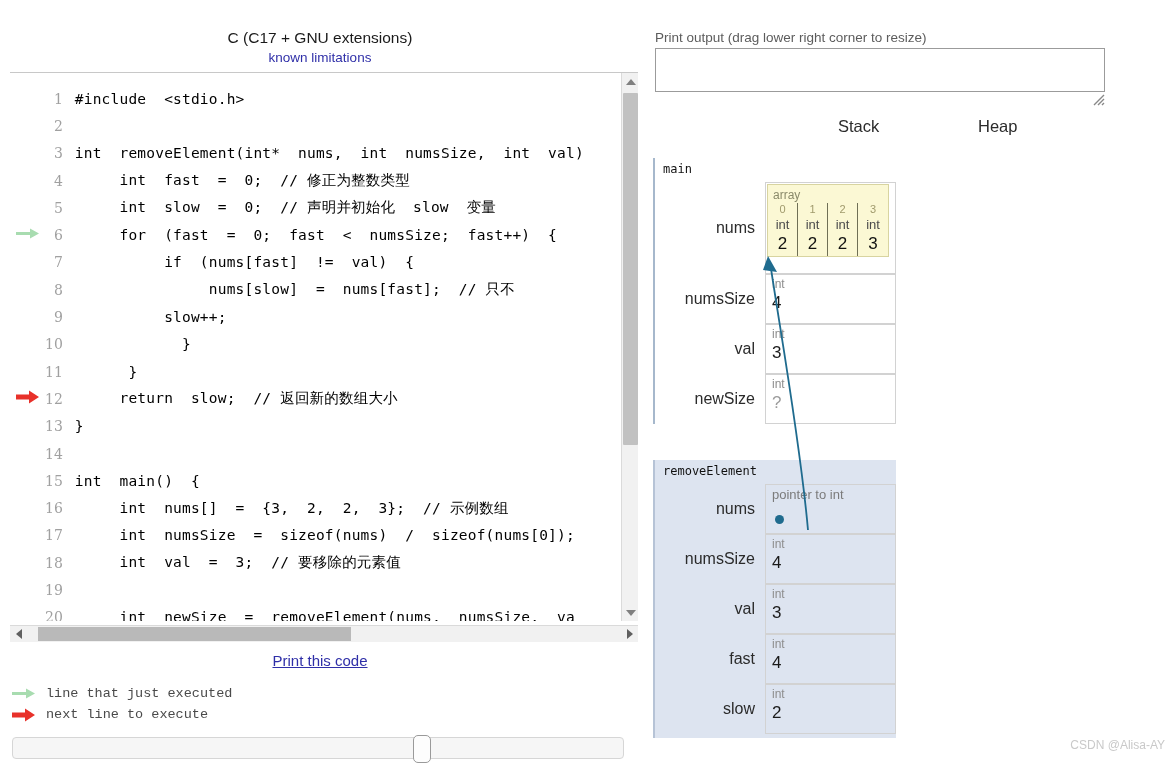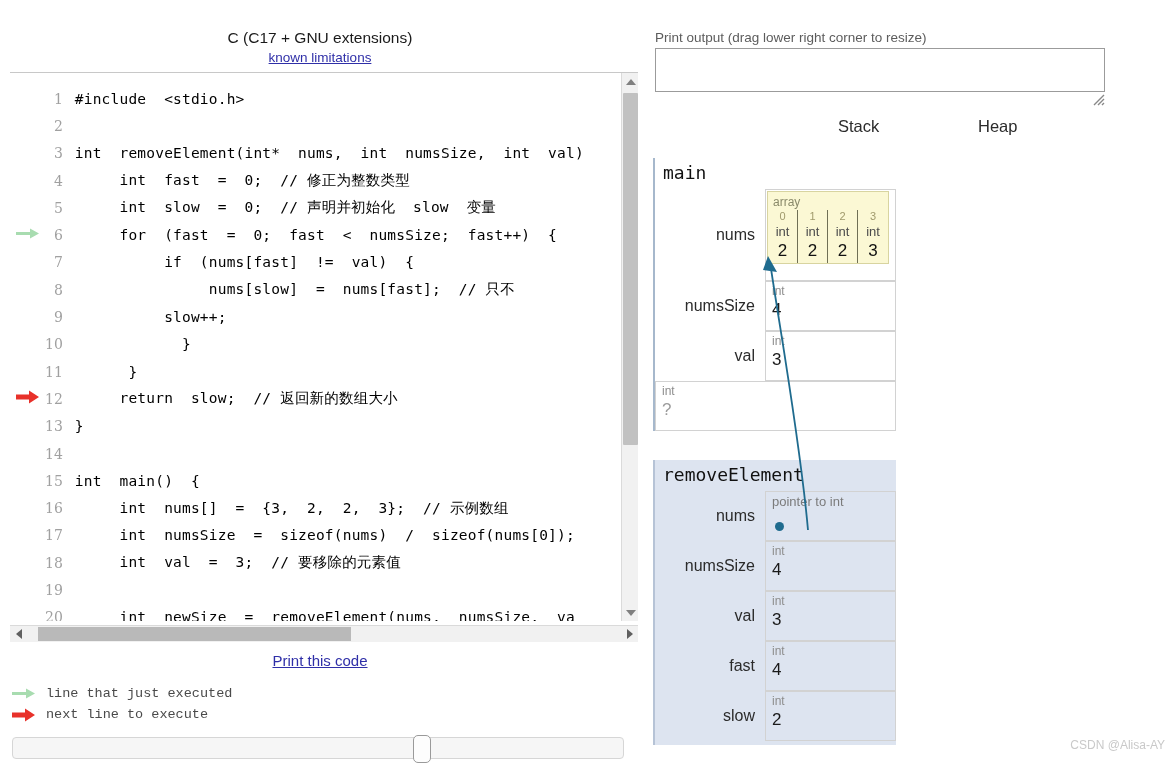--- a/index.html
+++ b/index.html
@@ -21,21 +21,21 @@
     position: absolute; left: 0; top: 28px; width: 640px;
     text-align: center;
   }
   #lang-title {
     font-size: 15.5px; color: #1a1a1a; line-height: 20px;
     font-family: "Liberation Sans", sans-serif;
   }
   #known-limitations {
     display: inline-block; margin-top: 1px;
     font-size: 13.5px; color: #2f2fa8;
-    text-decoration: underline; cursor: pointer;
+    cursor: pointer;
     font-family: "Liberation Sans", sans-serif;
   }
 
   
   #code-shell {
     position: absolute; left: 10px; top: 72px;
     width: 628px; height: 570px;
     border-top: 1px solid #c8c8c8;
     background: #fff;
     overflow: hidden;
@@ -172,21 +172,21 @@
     border-left: 2px solid #a6b8cc;
   }
   #frame-main { left: 5px; top: 158px; width: 243px; background: transparent; }
   #frame-removeElement {
     left: 5px; top: 460px; width: 243px;
     background: #dde4f0; border-left: 2px solid #b6c3d6;
     padding-bottom: 4px;
   }
   .frame-title {
     font-family: "DejaVu Sans Mono", "Liberation Mono", monospace;
-    font-size: 18px; color: #111;
+    font-size: 12px; color: #111;
     padding: 4px 0 6px 8px;
   }
   .var-row { display: flex; align-items: stretch; min-height: 50px; }
   .var-name {
     flex: 0 0 110px; text-align: right; padding-right: 10px;
     font-size: 16px; color: #2b2b2b;
     display: flex; align-items: center; justify-content: flex-end;
   }
   .var-val {
     flex: 1 1 auto; border: 1px solid #d2d2d2;
@@ -348,20 +348,21 @@
             </div>
           </div>
           <div class="var-row">
             <div class="var-name">val</div>
             <div class="var-val">
               <div class="var-type">int</div>
               <div class="var-data">3</div>
             </div>
           </div>
           <div class="var-row">
+            <div class="var-name">newSize</div>
             <div class="var-val">
               <div class="var-type">int</div>
               <div class="var-data unknown">?</div>
             </div>
           </div>
         </div>
     </div>
 
     <div id="frame-removeElement" class="frame">
       <div class="frame-title">removeElement</div>

